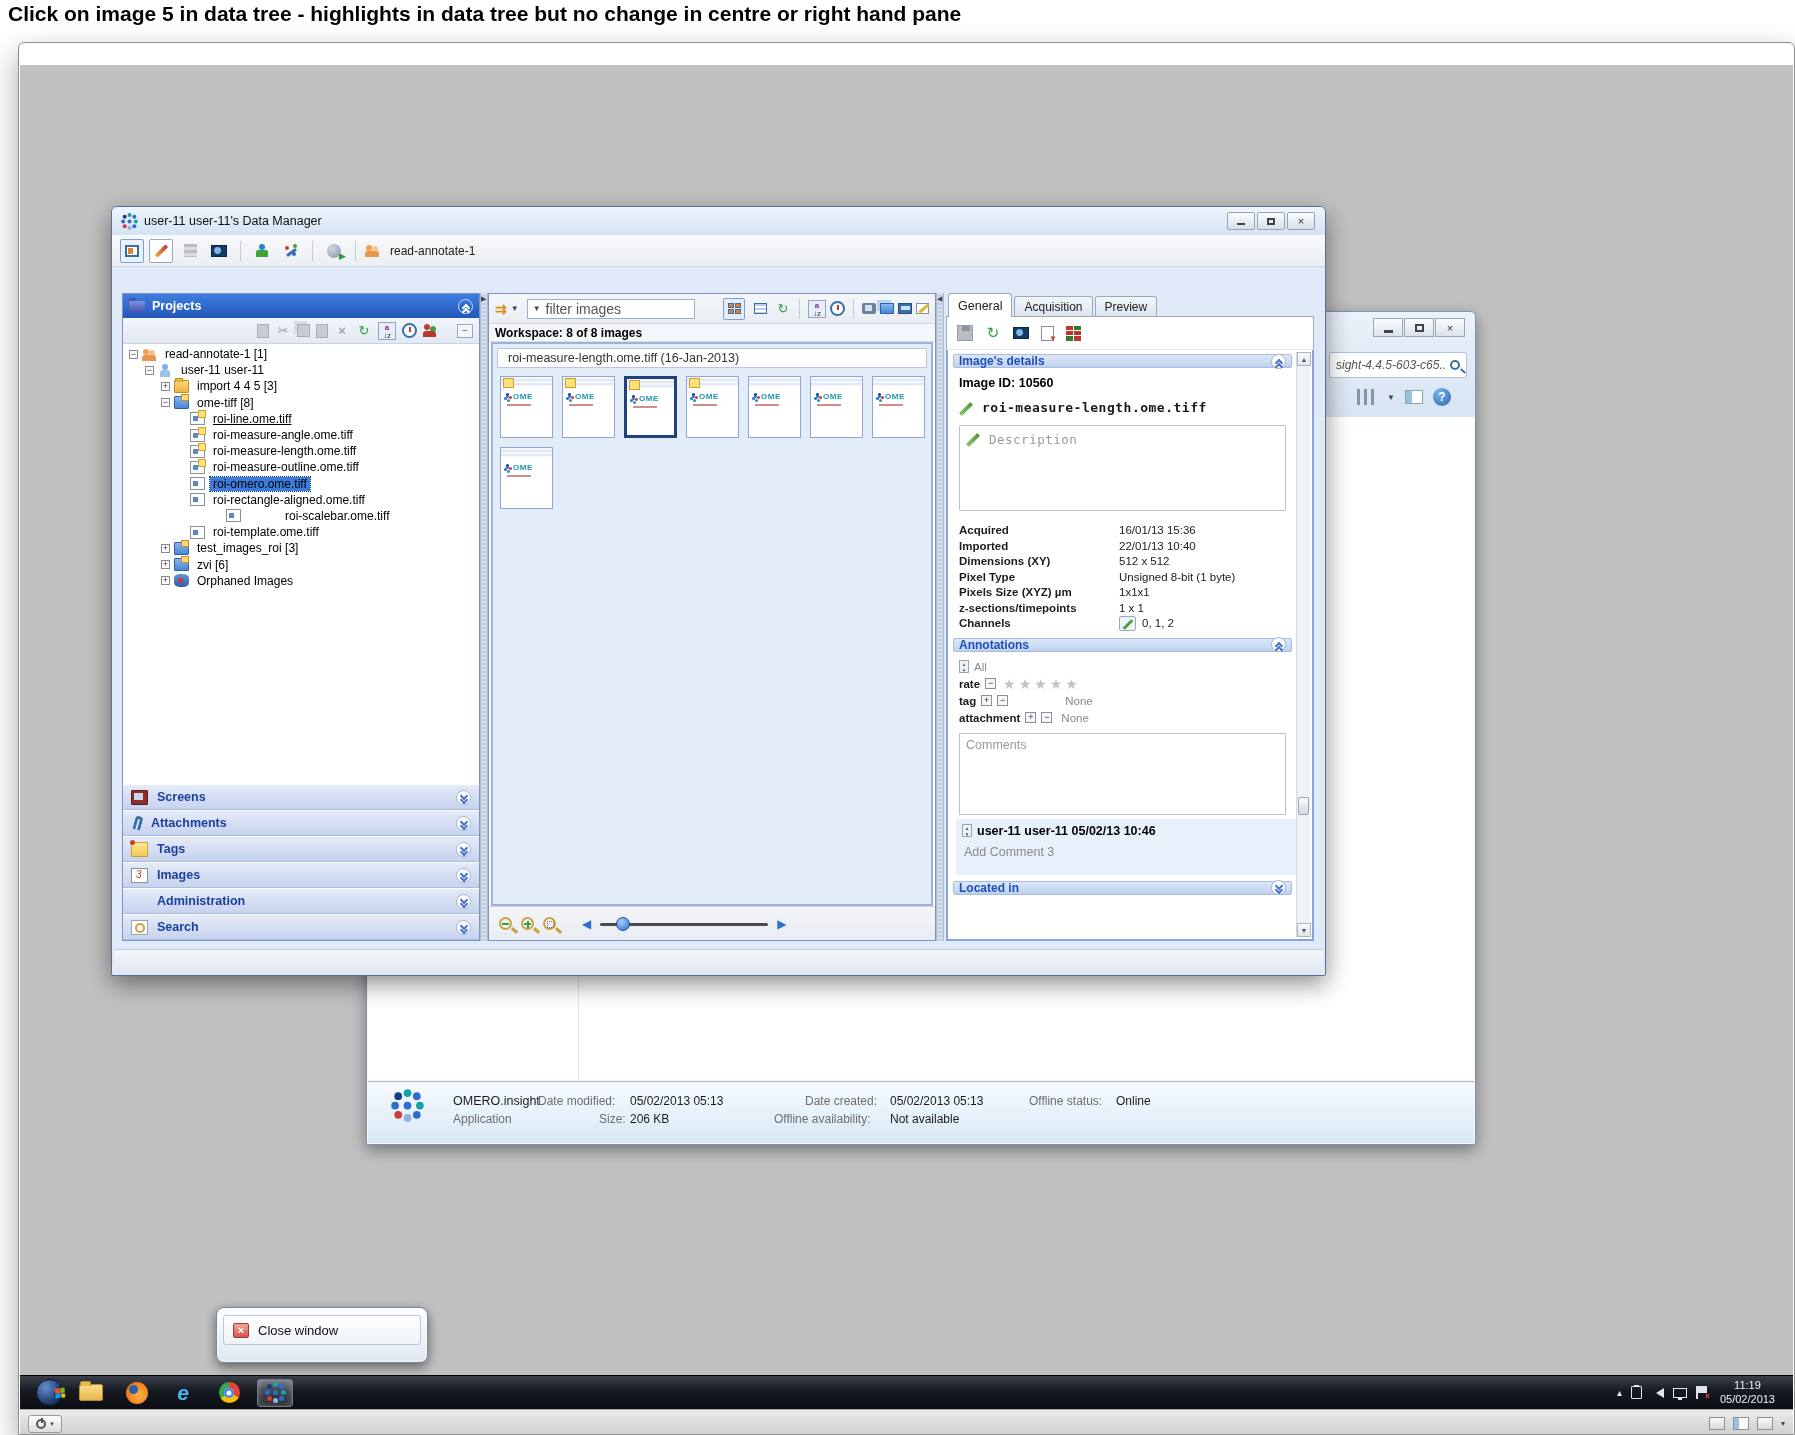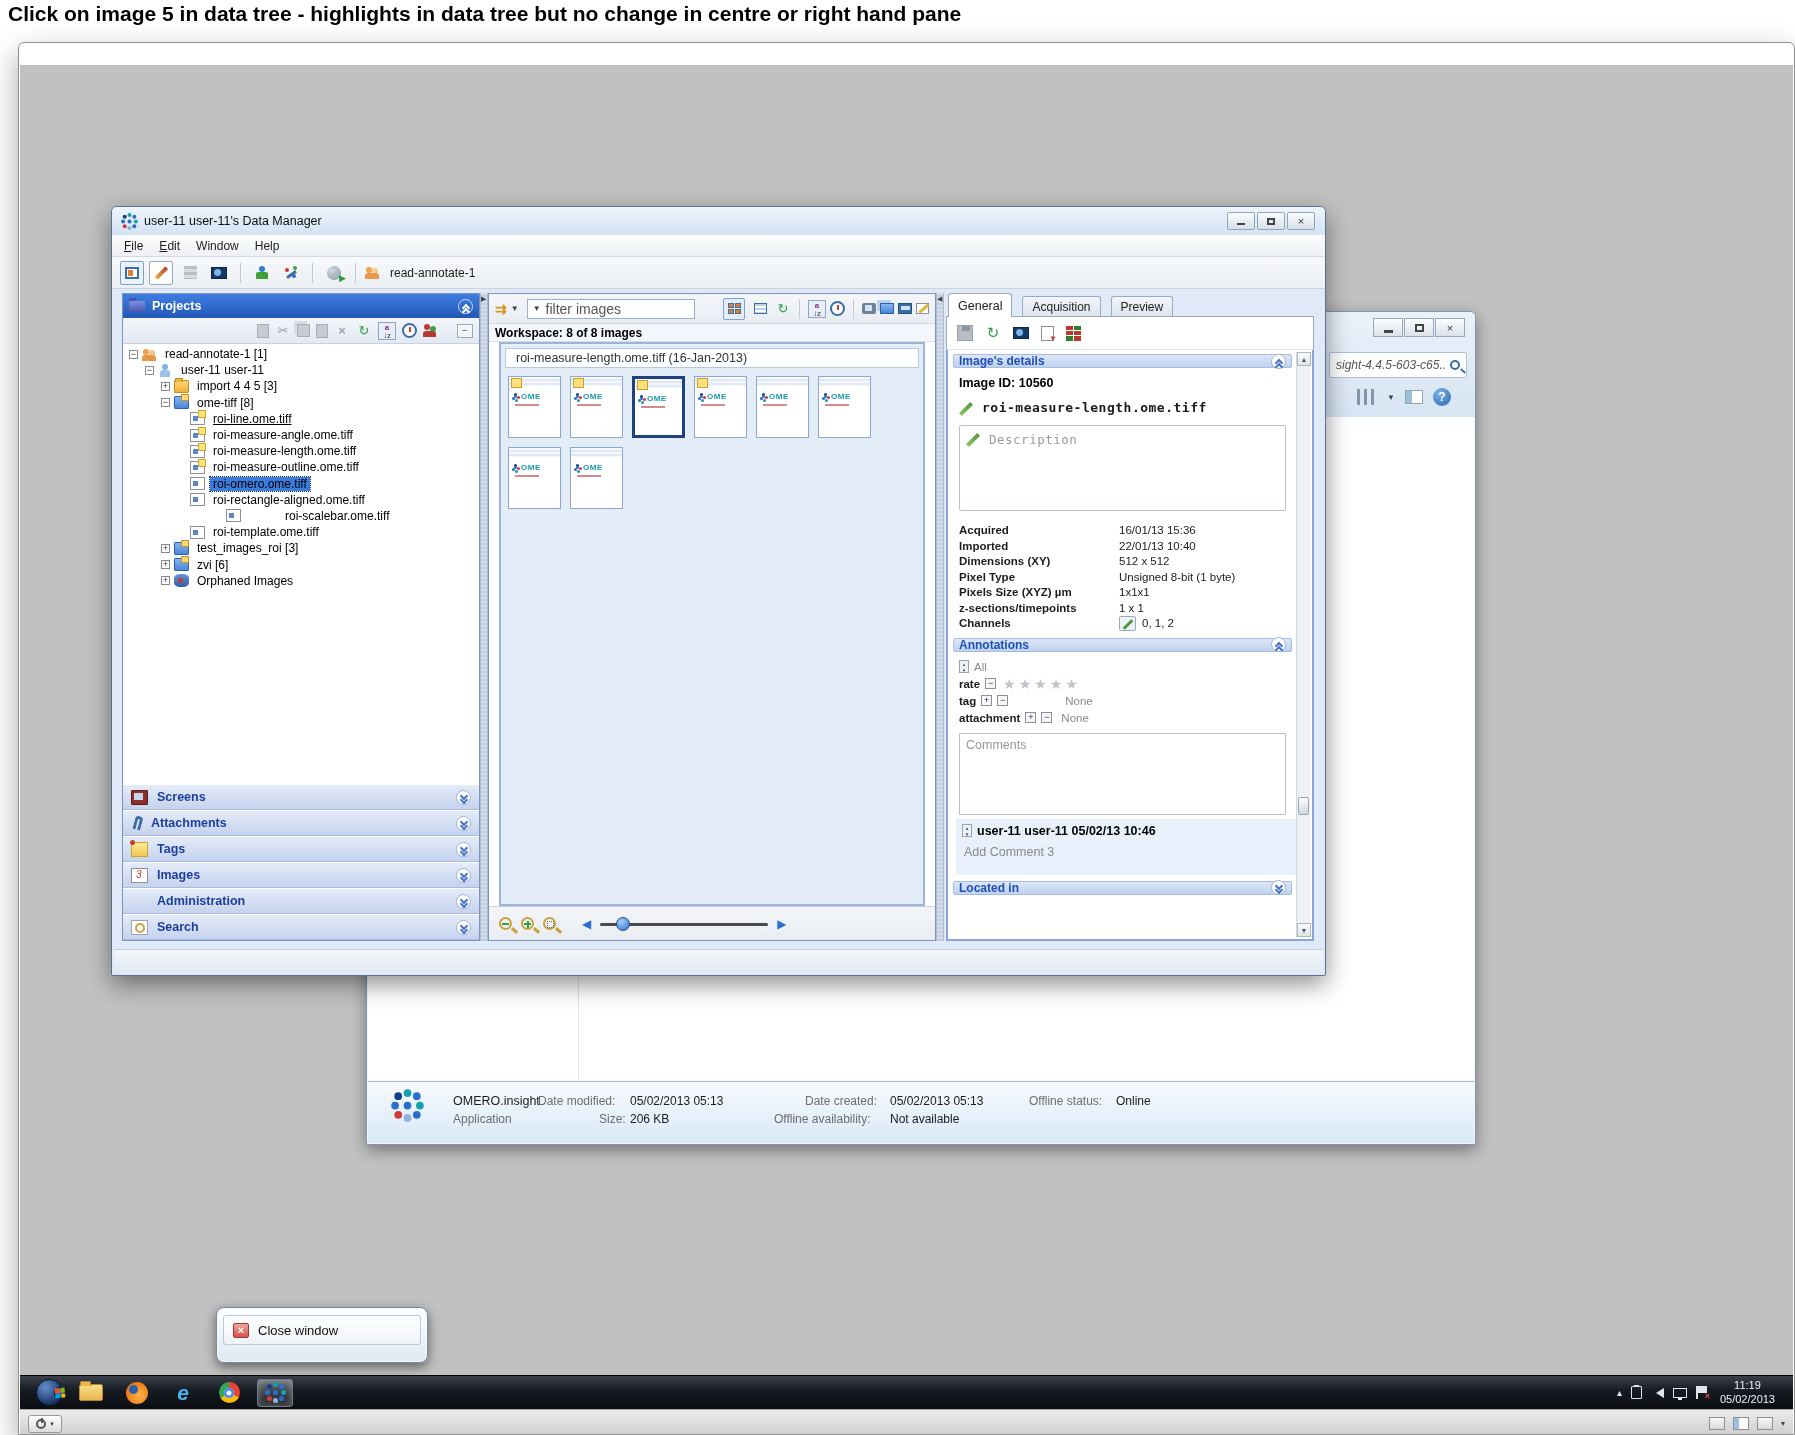--- a/index.html
+++ b/index.html
@@ -163,21 +163,21 @@
   .ic-thumbv b{background:#e08030;border:1px solid #3a6ea5}
   .ic-listv{width:13px;height:11px;border:1px solid #3a6ea5;background:repeating-linear-gradient(#bcd2ea 0 2px,#fff 2px 4px)}
   .ic-proj{width:14px;height:11px;background:#6f8196;border-radius:2px;position:relative}
   .ic-proj::after{content:"";position:absolute;left:3px;top:2px;width:7px;height:6px;background:#cfe2f4}
   .ic-folders{width:14px;height:11px;background:linear-gradient(#86b7f2,#4a86d8);border:1px solid #2f5fa8;box-shadow:-3px -3px 0 #b9d2f0}
   .ic-imgbar{width:14px;height:11px;background:#3a6ea5;border:1px solid #24527e;position:relative}
   .ic-imgbar::after{content:"";position:absolute;left:2px;top:2px;width:9px;height:4px;background:#cfe2f4}
   .ic-compose{width:13px;height:11px;background:#fff;border:1px solid #8a9099;position:relative}
   .ic-compose::after{content:"";position:absolute;left:1px;top:3px;width:12px;height:3px;background:#e0b43c;transform:rotate(-40deg)}
   .c-ws{height:18px;line-height:18px;font-weight:bold;font-size:12px;padding-left:6px;background:#f3f6fa;border-bottom:1px solid #d8dee8;flex:none;color:#000}
-  .browser{flex:1;background:#e3edf8;border:2px solid #9db4da;margin:0 10px;position:relative;overflow:hidden}
+  .browser{flex:1;background:#e3edf8;border:2px solid #9db4da;margin:0 2px;position:relative;overflow:hidden}
   .b-title{margin:4px 4px 0 4px;height:20px;background:#fff;border:1px solid #b9c6dd;font-size:12.5px;color:#333;line-height:19px;padding-left:10px}
   .thumbs{position:absolute;left:7px;top:32px;right:4px;bottom:4px;display:flex;flex-wrap:wrap;align-content:flex-start;gap:9px}
   .thumb{width:53px;height:62px;background:#fff;border:1px solid #8fa6cf;position:relative;flex:none}
   .thumb.sel{border:3px solid #20407e}
   .th-head{height:9px;background:repeating-linear-gradient(#f4f8fc 0 2px,#dfeaf6 2px 4px)}
   .note{position:absolute;left:2px;top:1px;width:11px;height:10px;background:#ffe07a;border:1px solid #c9a12f}
   .omark{position:absolute;left:5px;top:15px;display:flex;align-items:center;gap:4px}
   .dotmini{width:3px;height:3px;border-radius:50%;background:#2a6fd0;box-shadow:3px 1px 0 #d23b3b,1px 4px 0 #1b9aae,-2px 2px 0 #2a6fd0,0 -2px 0 #123e7e;flex:none}
   .otext{font-size:8px;font-weight:bold;color:#1b9aae;letter-spacing:.5px}
   .redline{position:absolute;left:6px;top:27px;width:24px;height:2px;background:#cf8d8d}
@@ -188,21 +188,21 @@
   .zoomic.zi::before{content:"";position:absolute;left:1px;top:4px;width:7px;height:2px;background:#35a045;box-shadow:0 0 0 #fff}
   .zoomic.zi i{position:absolute;left:3.5px;top:1.5px;width:2px;height:7px;background:#35a045}
   .zoomic.zf::before{content:"";position:absolute;left:2px;top:2px;width:5px;height:5px;border:1px dotted #666}
   .tri{font-size:12px;color:#2a6fd0}
   .slider{width:168px;height:14px;position:relative}
   .slider .track{position:absolute;left:0;right:0;top:6px;height:3px;background:#4a4a4a;border-radius:2px}
   .slider .knob{position:absolute;left:16px;top:0;width:14px;height:14px;border-radius:50%;background:radial-gradient(circle at 35% 30%,#a8d0f5,#2a6fd0);border:1px solid #1c4f9e}
 
   
   .panel-right{position:absolute;left:834px;top:4px;width:368px;bottom:8px;display:flex;flex-direction:column}
-  .r-tabs{height:24px;display:flex;align-items:flex-end;gap:10px;padding-left:2px;flex:none}
+  .r-tabs{height:24px;display:flex;align-items:flex-end;gap:2px;padding-left:2px;flex:none}
   .rtab{height:21px;line-height:21px;padding:0 9px;font-size:12px;background:linear-gradient(#f3f6fa,#dde4ee);border:1px solid #9aa9c0;border-bottom:none;border-radius:3px 3px 0 0;color:#222}
   .rtab.active{background:#fff;height:24px;line-height:24px;font-size:12.5px;position:relative;z-index:2}
   .r-tools{height:34px;background:#fff;border:1px solid #9aa9c0;border-bottom:1px solid #dde3ec;display:flex;align-items:center;gap:12px;padding:0 10px;flex:none;margin-top:-1px}
   .ic-floppy{width:16px;height:16px;background:#b9bec5;border:1px solid #989ea6;position:relative}
   .ic-floppy::after{content:"";position:absolute;left:4px;top:0;width:8px;height:5px;background:#8e949c}
   .ic-export{width:13px;height:15px;background:#fff;border:1px solid #8a9099;position:relative}
   .ic-export::after{content:"▼";position:absolute;right:-4px;bottom:-3px;font-size:8px;color:#c23b34}
   .ic-channels{width:15px;height:15px;display:grid;grid-template:1fr 1fr 1fr/1fr 1fr;gap:1px}
   .ic-channels b{background:#b83730}.ic-channels b:nth-child(2),.ic-channels b:nth-child(5){background:#2e7e2a}
   .r-content{flex:1;background:#fff;border:2px solid #8aa3d8;border-top:none;position:relative;overflow:hidden;padding:4px 20px 4px 5px}
@@ -348,21 +348,20 @@
           <div class="dm-btns">
             <div class="dmbtn">
                 <span class="mline"></span>
               </div>
             <div class="dmbtn">
                 <span class="mbox"></span>
               </div>
             <div class="dmbtn">×</div>
           </div>
         </div>
-        <div class="dm-menu"><span class="menu-item"><u>F</u>ile</span><span class="menu-item"><u>E</u>dit</span><span class="menu-item">Window</span><span class="menu-item">Help</span></div>
         <div class="dm-tools">
           <div class="tbx framed">
               <span class="ic-tree"></span>
             </div>
           <div class="tbx framed2">
               <span class="ic-pencil"></span>
             </div>
           <div class="tbx">
               <span class="ic-grid-dis"></span>
             </div>

